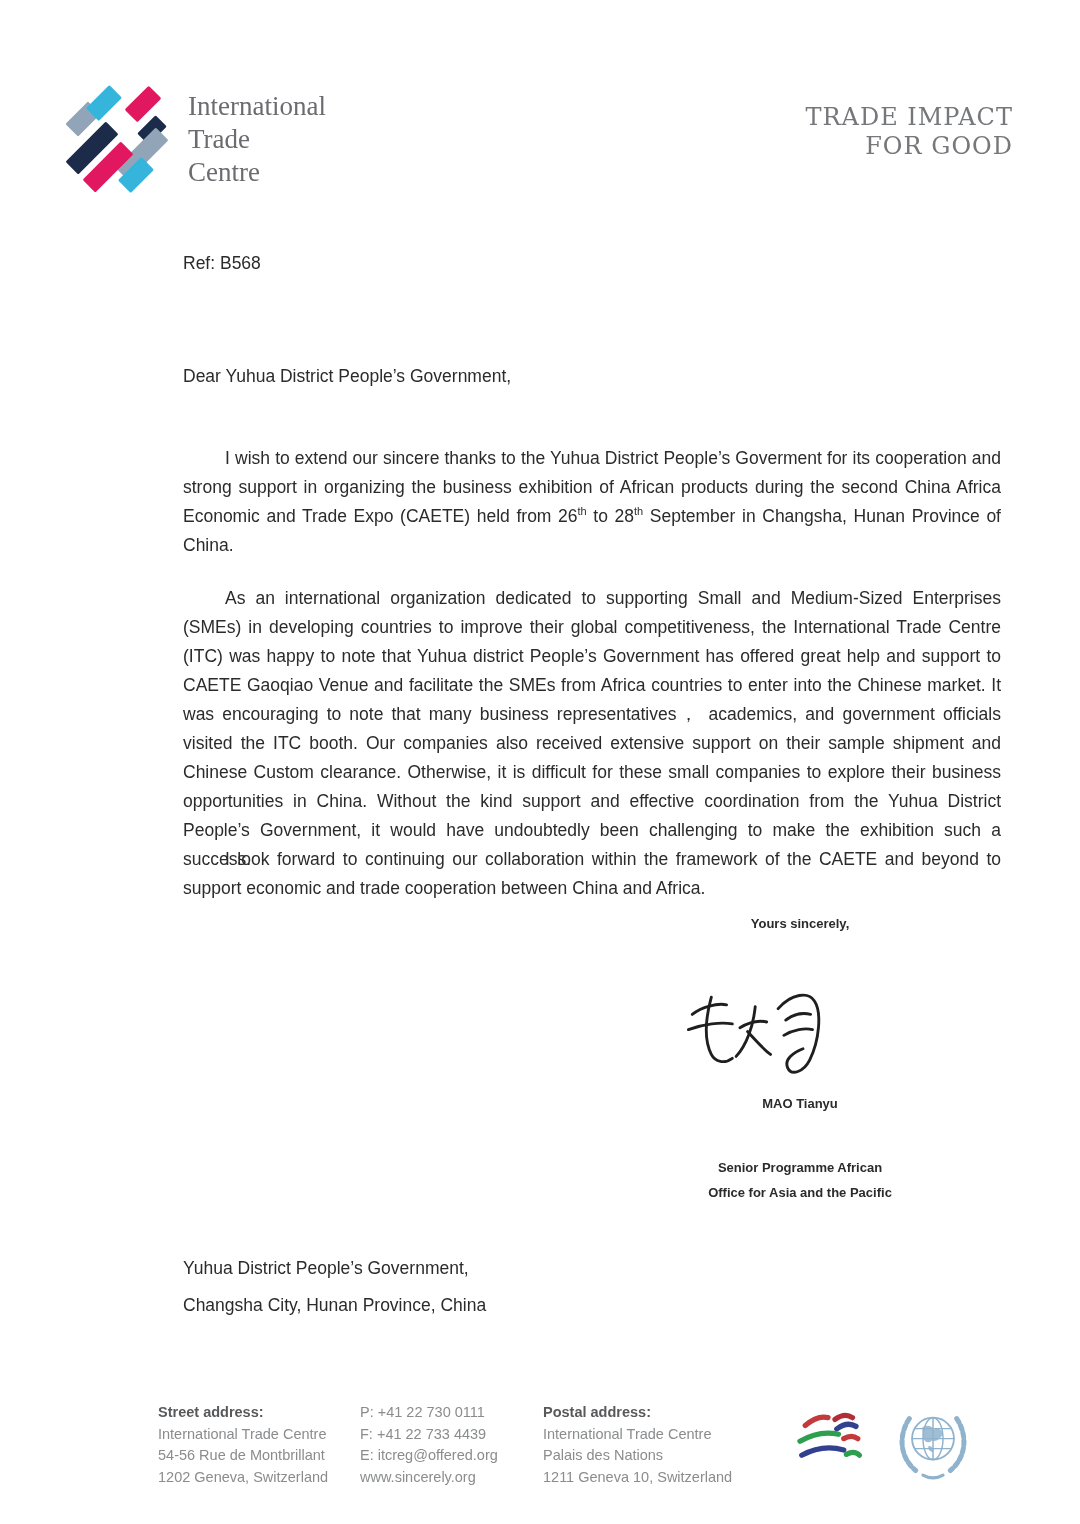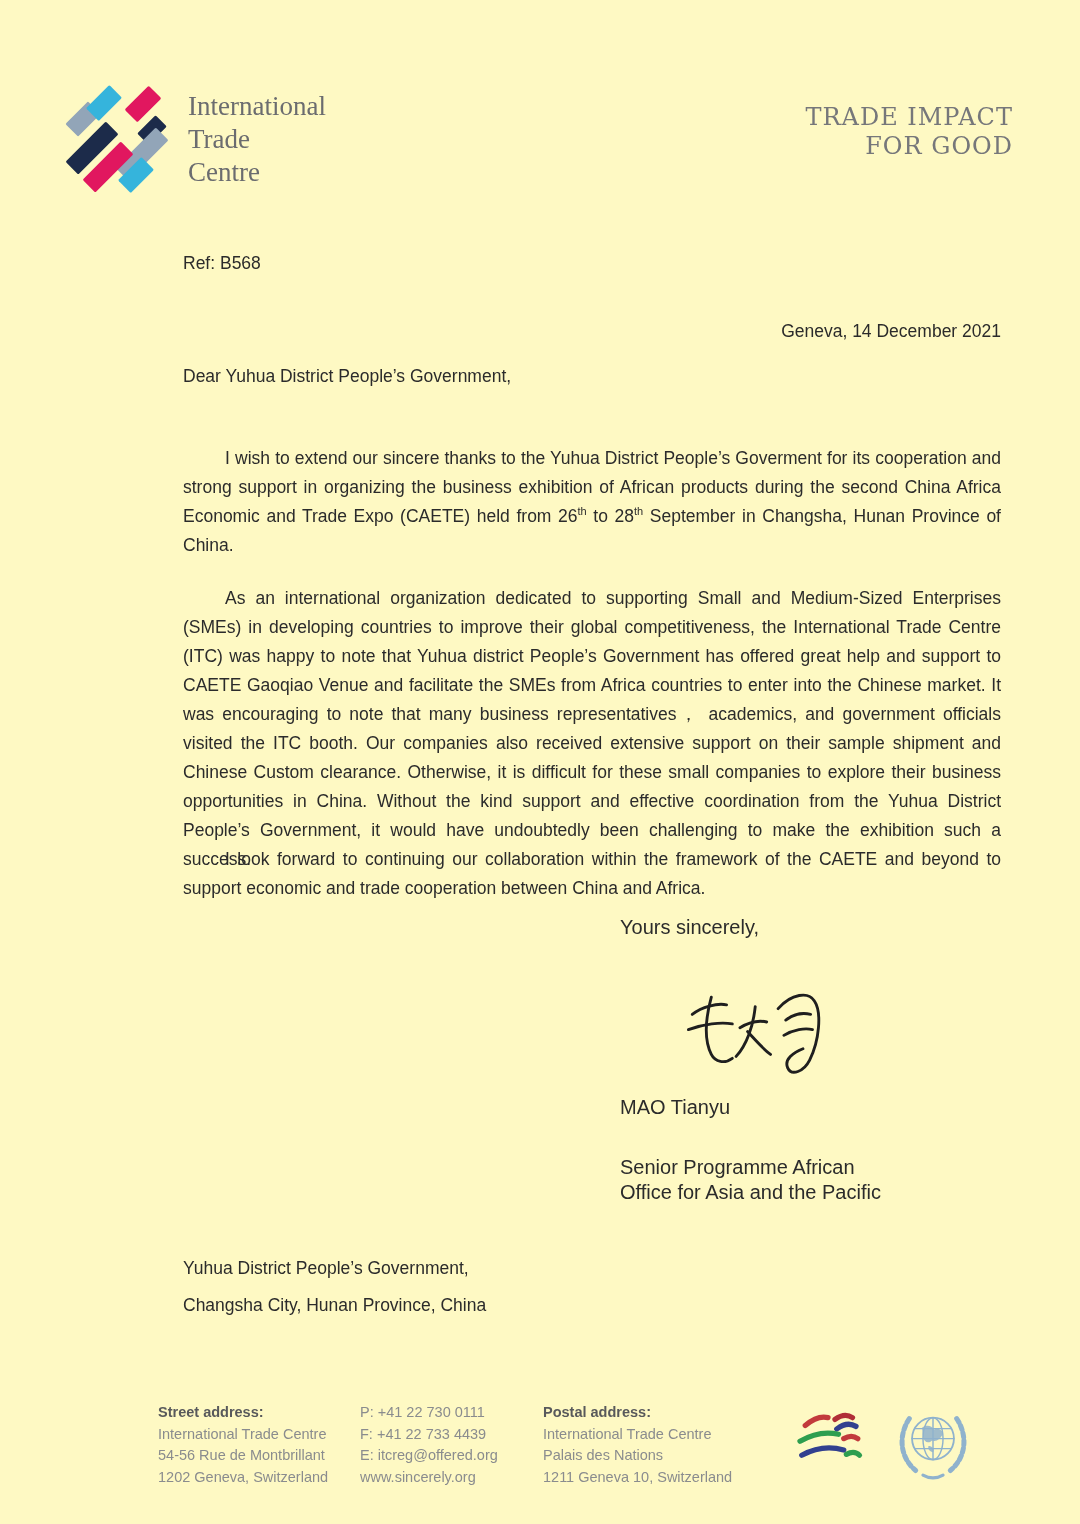--- a/index.html
+++ b/index.html
@@ -1,20 +1,20 @@
 <!DOCTYPE html>
 <html><head>
 <meta charset="utf-8">
 <style>
   html,body{margin:0;padding:0;background:#e9e9e9;}
   .page{
     position:relative;
     width:1080px;height:1524px;
     margin:0 auto;
-    background:#fef9c3;
+    background:#ffffff;
     font-family:"Liberation Sans", sans-serif;
     color:#2b2b2b;
     overflow:hidden;
   }
   
   .logo-wrap{position:absolute;left:62px;top:84px;width:420px;height:120px;display:flex;}
   .logo-tiles{width:112px;height:112px;flex:0 0 auto;}
   .logo-text{margin-left:14px;margin-top:6px;
     font-family:"Liberation Serif", serif;
     font-size:27px;line-height:33px;color:#6b6c6f;}
@@ -28,21 +28,21 @@
   .content{position:absolute;left:162px;width:818px;margin-left:21px;}
   .ref{top:253px;font-size:17.5px;}
   .dateline{top:321px;text-align:right;font-size:17.5px;}
   .salutation{top:366px;font-size:17.5px;}
   .para{font-size:17.5px;line-height:29px;text-align:justify;text-indent:42px;}
   .p1{top:426px;}
   .p2{top:566px;}
   .p3{top:827px;}
   .para sup{font-size:11px;line-height:0;}
   
-  .close-col{position:absolute;left:620px;width:360px;text-align:left;font-size:20px;}
+  .close-col{position:absolute;left:620px;width:360px;text-align:center;font-size:13px;font-weight:bold;}
   .closing{top:916px;}
   .signature{position:absolute;left:660px;top:980px;width:200px;height:105px;}
   .signer-name{top:1096px;}
   .signer-title{top:1155px;line-height:25px;}
   
   .recipient{top:1250px;font-size:17.5px;line-height:37px;}
   
   .footer{position:absolute;left:0;top:1400px;width:1080px;height:110px;
     font-size:14.5px;line-height:21.5px;color:#8a8c8e;}
   .fcol{position:absolute;top:2px;}
@@ -77,21 +77,20 @@
       <div>Centre</div>
     </div>
   </div>
 
   <div class="tagline">
     <div>TRADE IMPACT</div>
     <div>FOR GOOD</div>
   </div>
 
   <div class="content ref">Ref: B568</div>
-  <div class="content dateline">Geneva, 14 December 2021</div>
 
   <div class="content salutation">Dear Yuhua District People’s Government,</div>
 
   <p class="content para p1"><span>I wish to extend our sincere thanks to the Yuhua District People’s Goverment for its cooperation and strong support in organizing the business exhibition of African products during the second China Africa Economic and Trade Expo (CAETE) held from 26</span><sup>th</sup><span> to 28</span><sup>th</sup><span> September in Changsha, Hunan Province of China.</span></p>
 
   <p class="content para p2">As an international organization dedicated to supporting Small and Medium-Sized Enterprises (SMEs) in developing countries to improve their global competitiveness, the International Trade Centre (ITC) was happy to note that Yuhua district People’s Government has offered great help and support to CAETE Gaoqiao Venue and facilitate the SMEs from Africa countries to enter into the Chinese market. It was encouraging to note that many business representatives， academics, and government officials visited the ITC booth. Our companies also received extensive support on their sample shipment and Chinese Custom clearance. Otherwise, it is difficult for these small companies to explore their business opportunities in China. Without the kind support and effective coordination from the Yuhua District People’s Government, it would have undoubtedly been challenging to make the exhibition such a success.</p>
 
   <p class="content para p3">I look forward to continuing our collaboration within the framework of the CAETE and beyond to support economic and trade cooperation between China and Africa.</p>
 
   <div class="close-col closing">Yours sincerely,</div>

